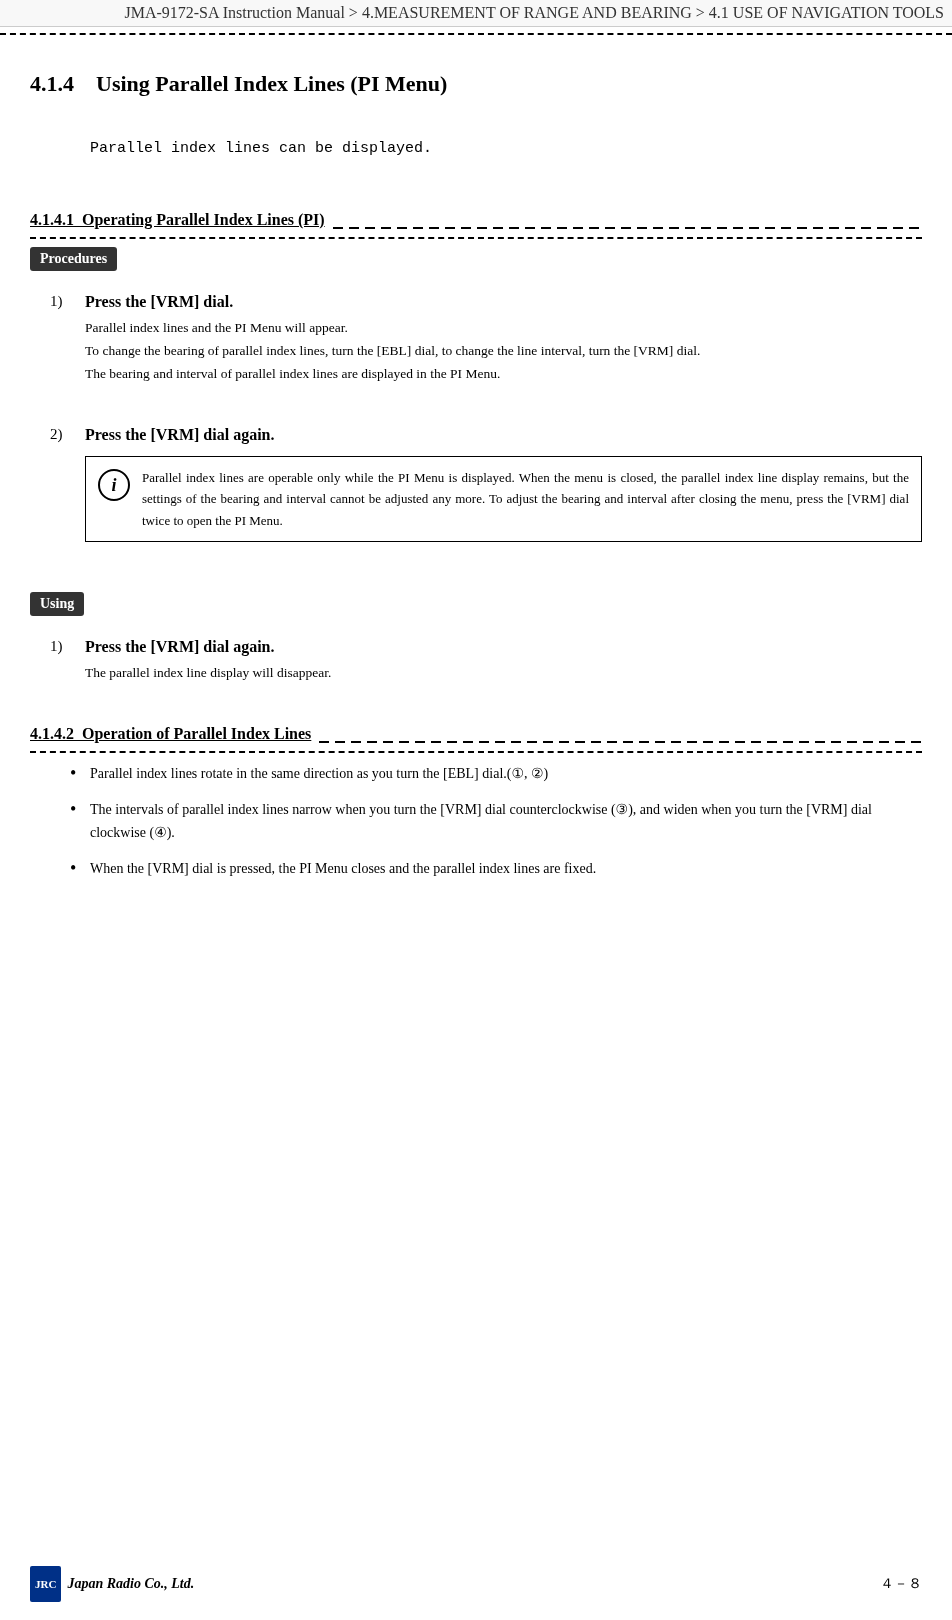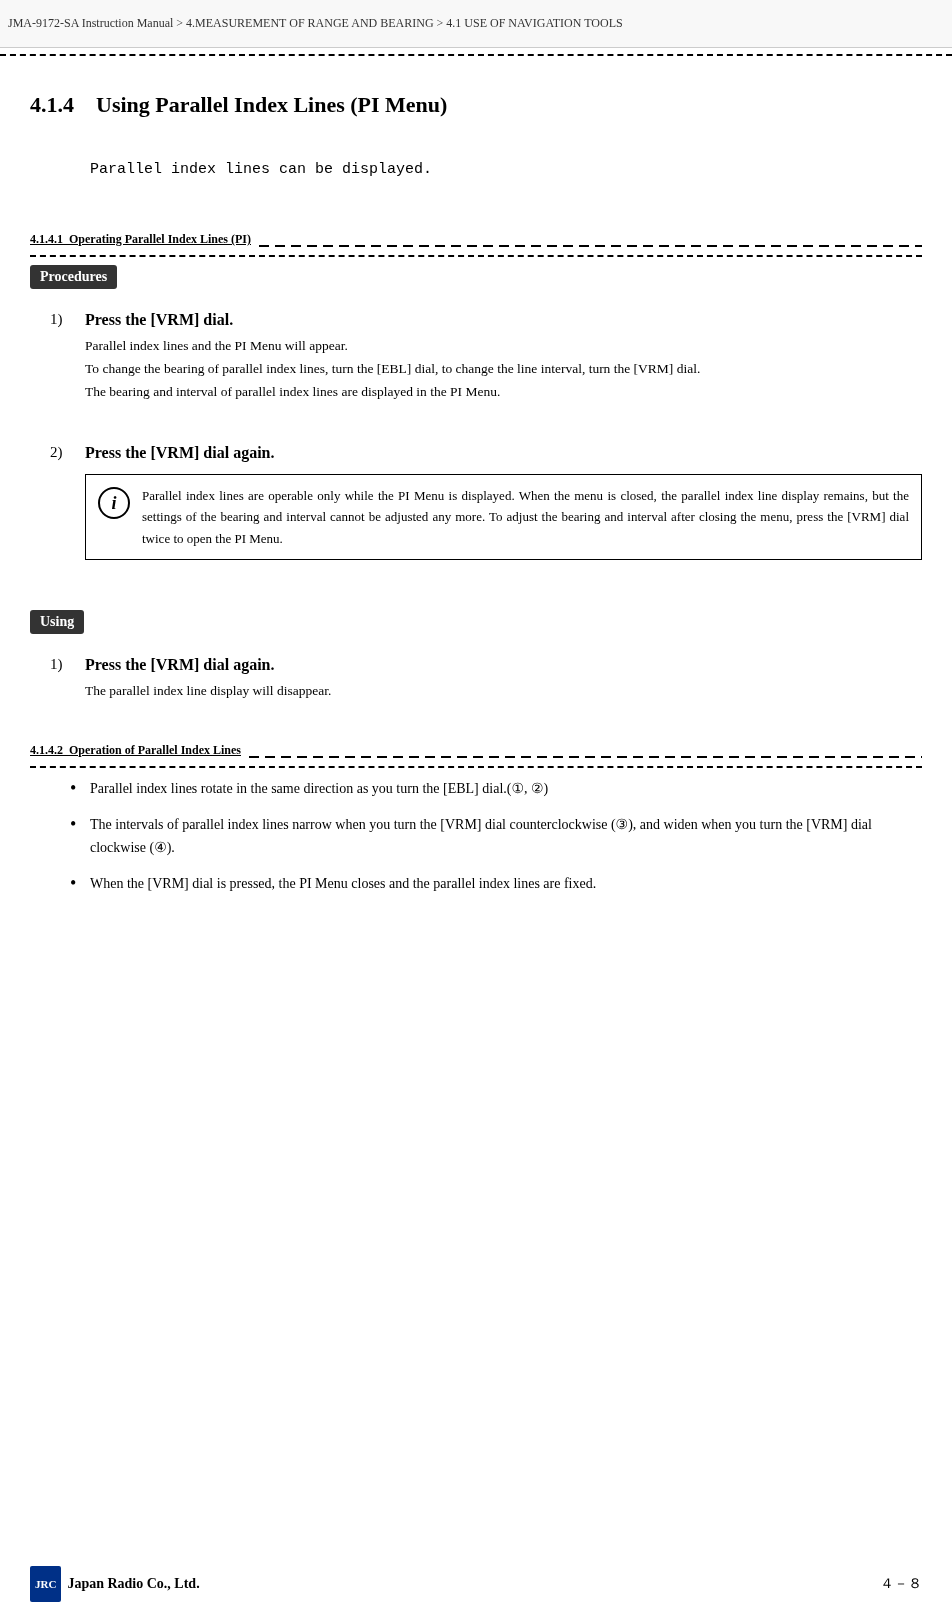--- a/index.html
+++ b/index.html
@@ -8,25 +8,26 @@
       font-size: 15px;
       background: #fff;
       color: #000;
       width: 952px;
       min-height: 1620px;
       position: relative;
     }
 
     
     .breadcrumb-bar {
-      font-size: 12px;
+      font-size: 16px;
       color: #333;
-      padding: 16px 8px;
+      padding: 4px 8px;
       border-bottom: 1px solid #ccc;
       background: #f8f8f8;
+      text-align: right;
     }
 
     
     .dashed-line {
       border: none;
       border-top: 2px dashed #000;
       margin: 6px 0;
     }
 
     .content-area {
@@ -42,21 +43,21 @@
 
     .section-intro {
       margin: 0 0 30px 60px;
       font-size: 15px;
       line-height: 1.6;
       font-family: Liberation Mono, monospace;
     }
 
     
     .subsection-heading {
-      font-size: 12px;
+      font-size: 16px;
       font-weight: bold;
       text-decoration: underline;
       margin: 10px 0 0 0;
       padding-bottom: 4px;
       display: inline-block;
       text-align: center;
     }
 
     .subsection-row {
       display: flex;
@@ -200,20 +201,21 @@
       background: #003087;
       color: #fff;
       font-size: 11px;
       font-weight: bold;
       padding: 12px 5px;
       border-radius: 2px;
     }
 
     .footer-company {
       font-size: 14px;
+      font-style: italic;
       font-weight: bold;
     }
 
     .footer-page {
       font-size: 14px;
     }
 
     .spacing-block {
       height: 20px;
     }

